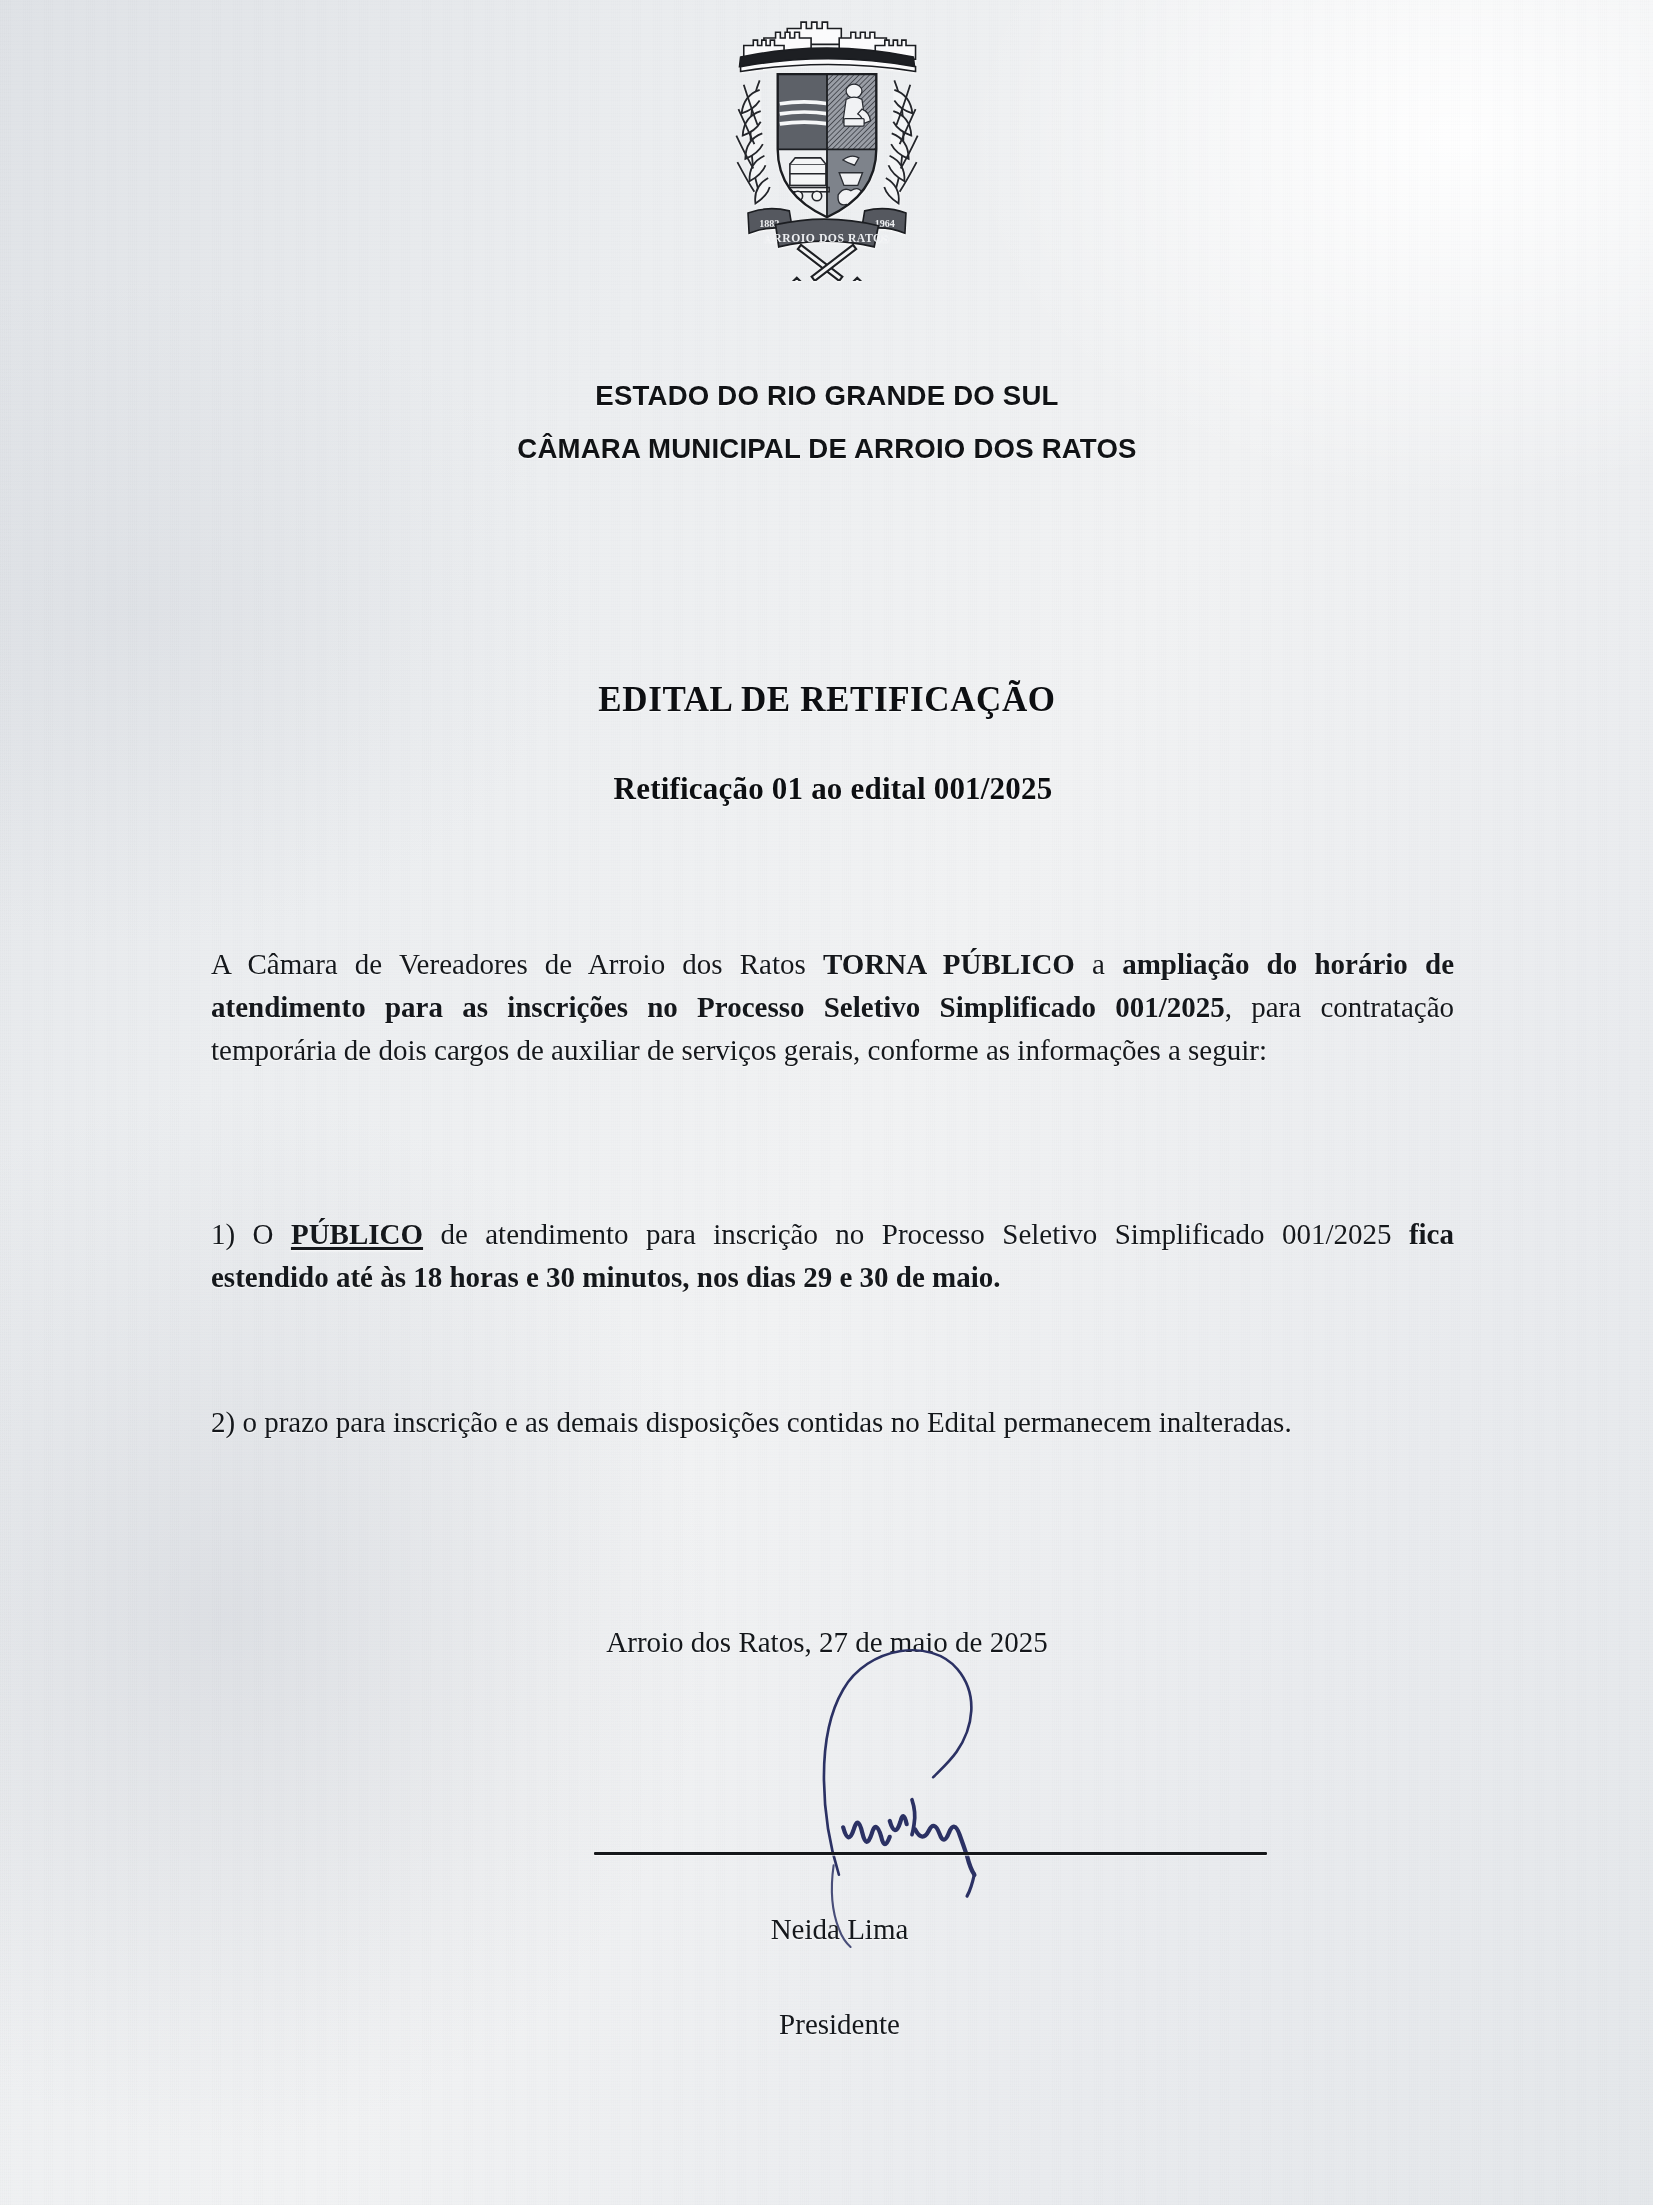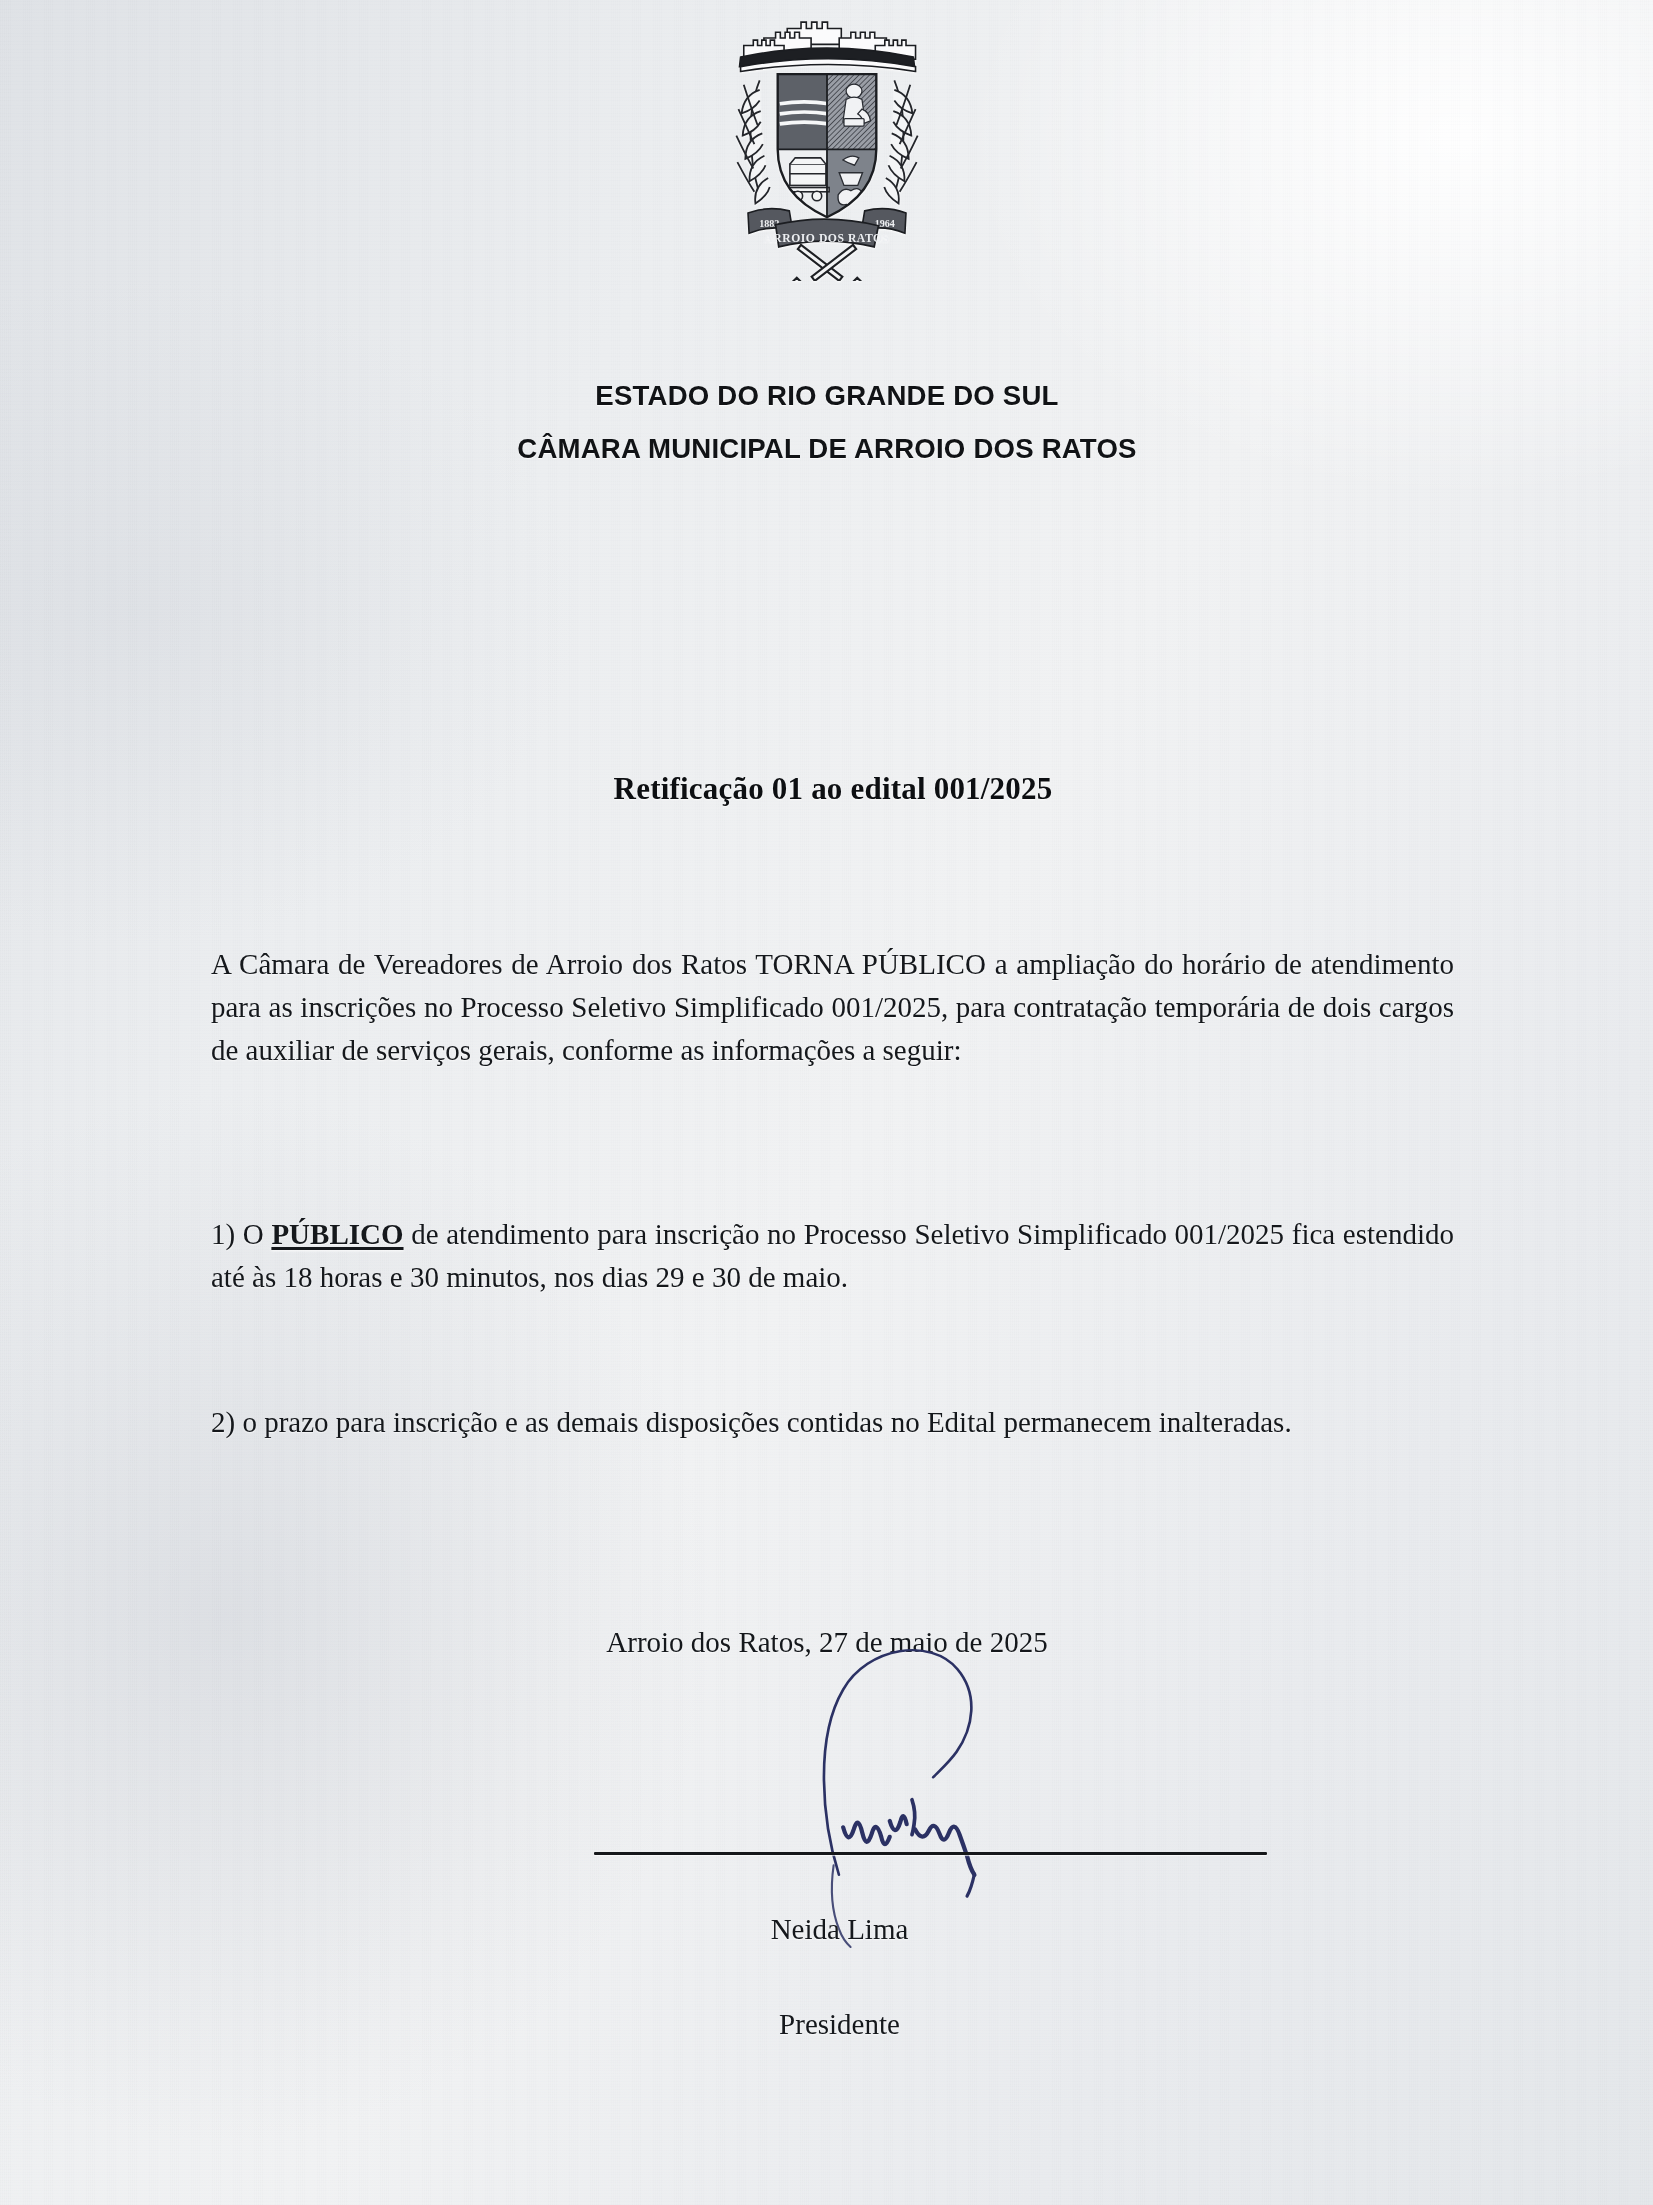--- a/index.html
+++ b/index.html
@@ -55,21 +55,21 @@
   
   .body-block{
     position:absolute; left:211px; width:1243px;
     text-align:justify; text-justify:inter-word;
     color:#15181c; font-size:29px; line-height:43px;
     text-shadow:0 1.1px 1.6px rgba(255,255,255,.8);
   }
   #para-intro{ top:943px; }
   #para-item1{ top:1213px; }
   #para-item2{ top:1401px; }
-  .b{ font-weight:normal; }
+  .b{ font-weight:bold; }
   .bu{ font-weight:bold; text-decoration:underline; text-decoration-thickness:2.7px; text-underline-offset:3.2px; }
 
   
   #date-line{
     position:absolute; left:0; right:0; top:1626px;
     text-align:center; font-size:29px; color:#15181c;
     text-shadow:0 1.1px 1.6px rgba(255,255,255,.8);
   }
   #sig-area{
     position:absolute; left:594px; top:1696px; width:673px; height:191px;
@@ -199,20 +199,21 @@
         <path d="M264 452 l-78 60 l6 8 l78 -60 z"></path>
         <path d="M158 514 l-12 12 l6 12 l16 -14 z"></path>
         <path d="M272 514 l12 12 l-6 12 l-16 -14 z"></path>
       </g>
     </svg>
   </div>
 
   <div class="org-head" id="line-chamber">CÂMARA MUNICIPAL DE ARROIO DOS RATOS</div>
   <div class="org-head" id="line-state">ESTADO DO RIO GRANDE DO SUL</div>
 
+  <div class="title" id="doc-title">EDITAL DE RETIFICAÇÃO</div>
   <div class="title" id="doc-subtitle">Retificação 01 ao edital 001/2025</div>
 
   <p class="body-block" id="para-intro"><span>A Câmara de Vereadores de Arroio dos Ratos </span><span class="b">TORNA PÚBLICO</span><span> a </span><span class="b">ampliação do horário de atendimento para as inscrições no Processo Seletivo Simplificado 001/2025</span><span>, para contratação temporária de dois cargos de auxiliar de serviços gerais, conforme as informações a seguir:</span></p>
 
   <p class="body-block" id="para-item1"><span>1) O </span><span class="bu">PÚBLICO</span><span> de atendimento para inscrição no Processo Seletivo Simplificado 001/2025 </span><span class="b">fica estendido até às 18 horas e 30 minutos, nos dias 29 e 30 de maio.</span></p>
 
   <p class="body-block" id="para-item2">2) o prazo para inscrição e as demais disposições contidas no Edital permanecem inalteradas.</p>
 
   <div id="date-line">Arroio dos Ratos, 27 de maio de 2025</div>
 

